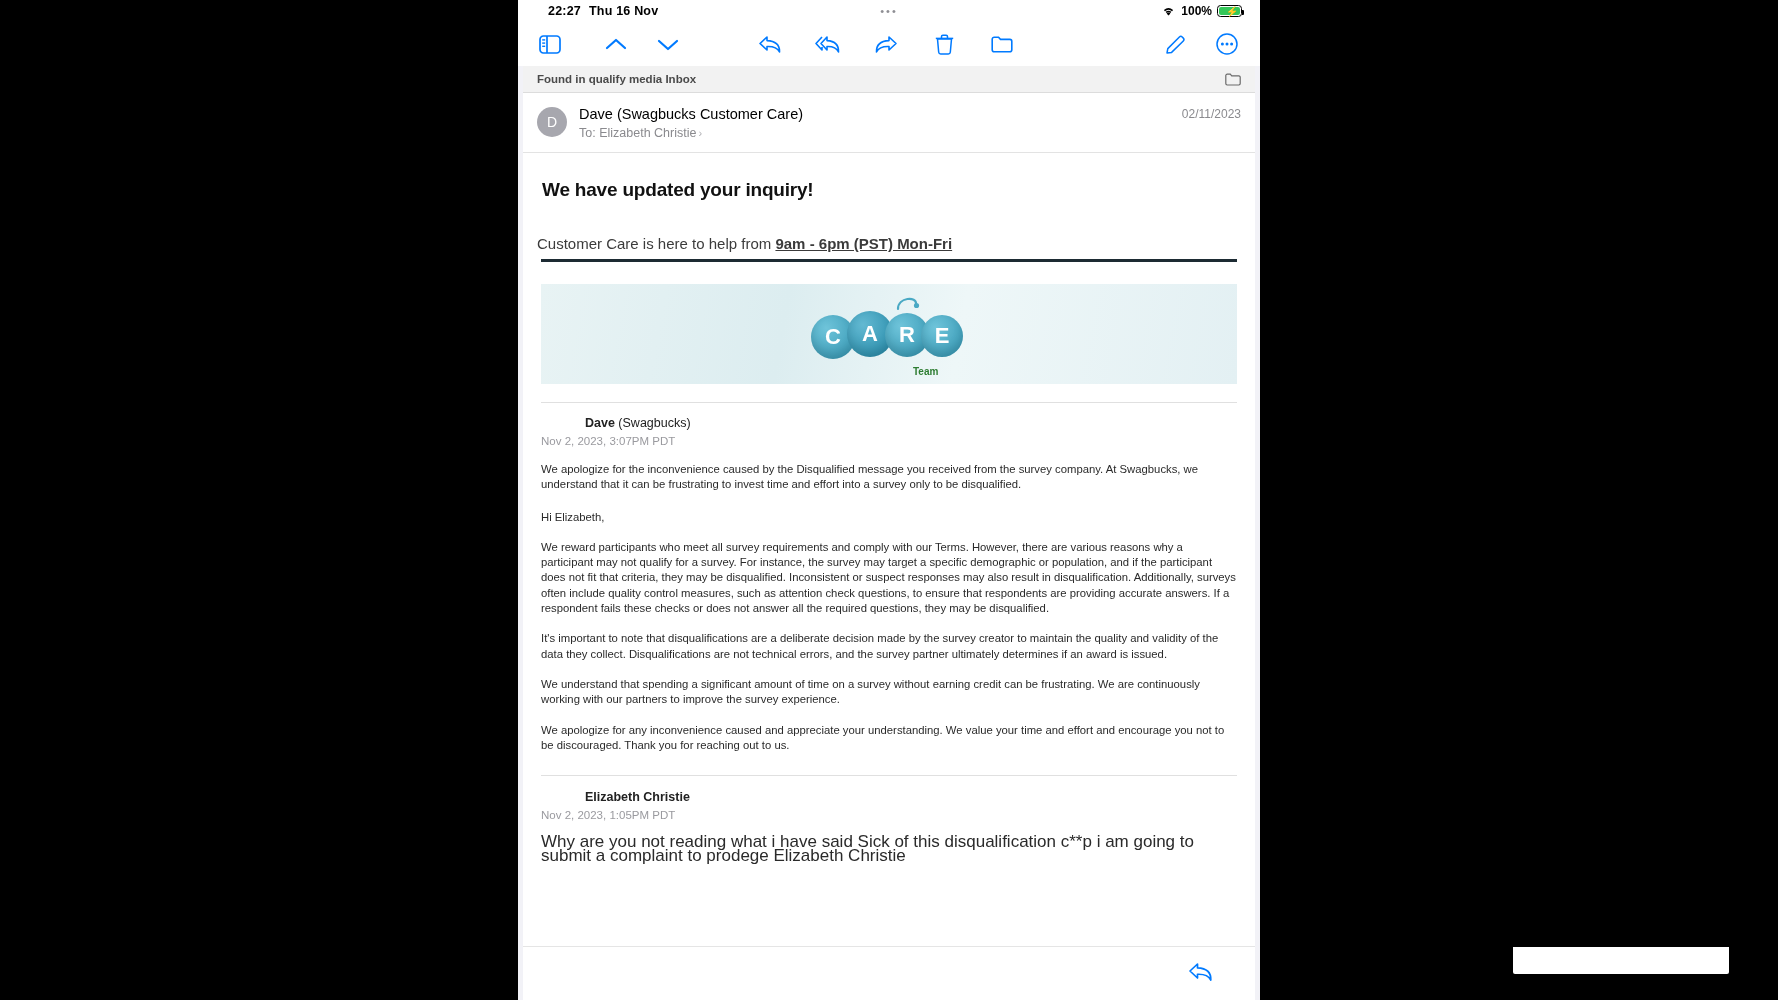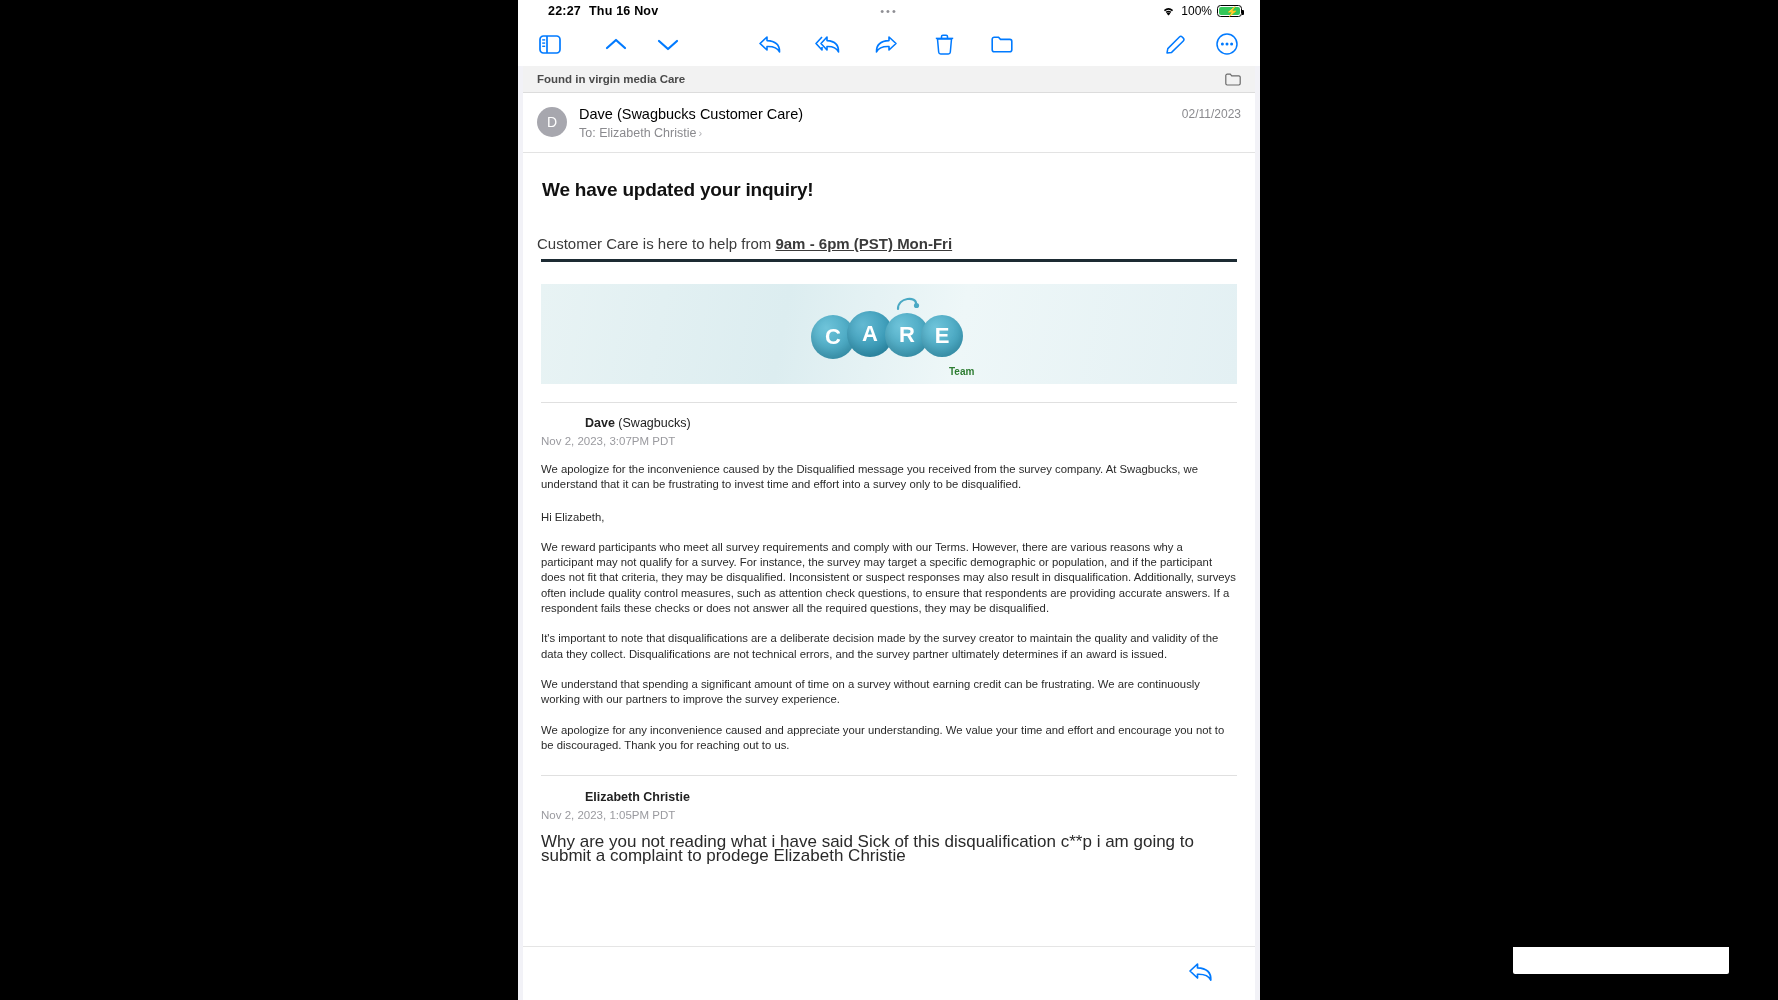--- a/index.html
+++ b/index.html
@@ -57,21 +57,21 @@
     letter-spacing: 2px;
     line-height: 12px;
   }
   .status-right {
     position: absolute;
     right: 18px;
     display: flex;
     align-items: center;
     gap: 5px;
     font-size: 12px;
-    font-weight: 400;
+    font-weight: 700;
   }
   .wifi-icon svg { display:block; }
   .batt {
     position: relative;
     width: 25px; height: 12px;
     border: 1.2px solid #000;
     border-radius: 3.5px;
     box-sizing: border-box;
   }
   .batt::after {
@@ -257,21 +257,20 @@
   .b1 { left: 2px;  top: 18px; width: 44px; height: 44px; background: radial-gradient(circle at 35% 30%, #6fc4da, #2f93b0); }
   .b2 { left: 38px; top: 14px; width: 46px; height: 46px; background: radial-gradient(circle at 35% 30%, #63b9d2, #1f86a5); }
   .b3 { left: 76px; top: 16px; width: 44px; height: 44px; background: radial-gradient(circle at 35% 30%, #6fc4da, #2f93b0); }
   .b4 { left: 112px; top: 18px; width: 42px; height: 42px; background: radial-gradient(circle at 35% 30%, #6fc4da, #2f93b0); }
   .care-team {
     position: absolute;
     left: 104px; bottom: -6px;
     font-size: 10px;
     font-weight: 700;
     color: #2e7d32;
-    margin-left: 36px;
   }
   .care-swirl {
     position: absolute;
     left: 86px; top: -6px;
     width: 26px; height: 22px;
   }
 
   .msg-sep {
     height: 0.5px;
     background: #e0e0e0;
@@ -438,21 +437,21 @@
               <circle cx="15.6" cy="11" r="1.5" fill="#007aff"></circle>
             </svg>
         </div>
       </div>
     </div>
 
     <div class="mail-wrap">
       <div class="mail-card">
 
         <div class="found-bar">
-          <div class="found-text">Found in virgin media Care</div>
+          <div class="found-text">Found in qualify media Inbox</div>
           <div class="folder-icon">
             <svg width="16" height="13" viewBox="0 0 16 13">
                 <path d="M0.8 2.6a1.4 1.4 0 0 1 1.4-1.4h3.1l1.4 1.6h7.1a1.4 1.4 0 0 1 1.4 1.4v6.4a1.4 1.4 0 0 1-1.4 1.4H2.2a1.4 1.4 0 0 1-1.4-1.4Z" fill="none" stroke="#6a6a6a" stroke-width="1.2"></path>
               </svg>
           </div>
         </div>
 
         <div class="header-row">
           <div class="avatar">D</div>
           <div class="hdr-text">

